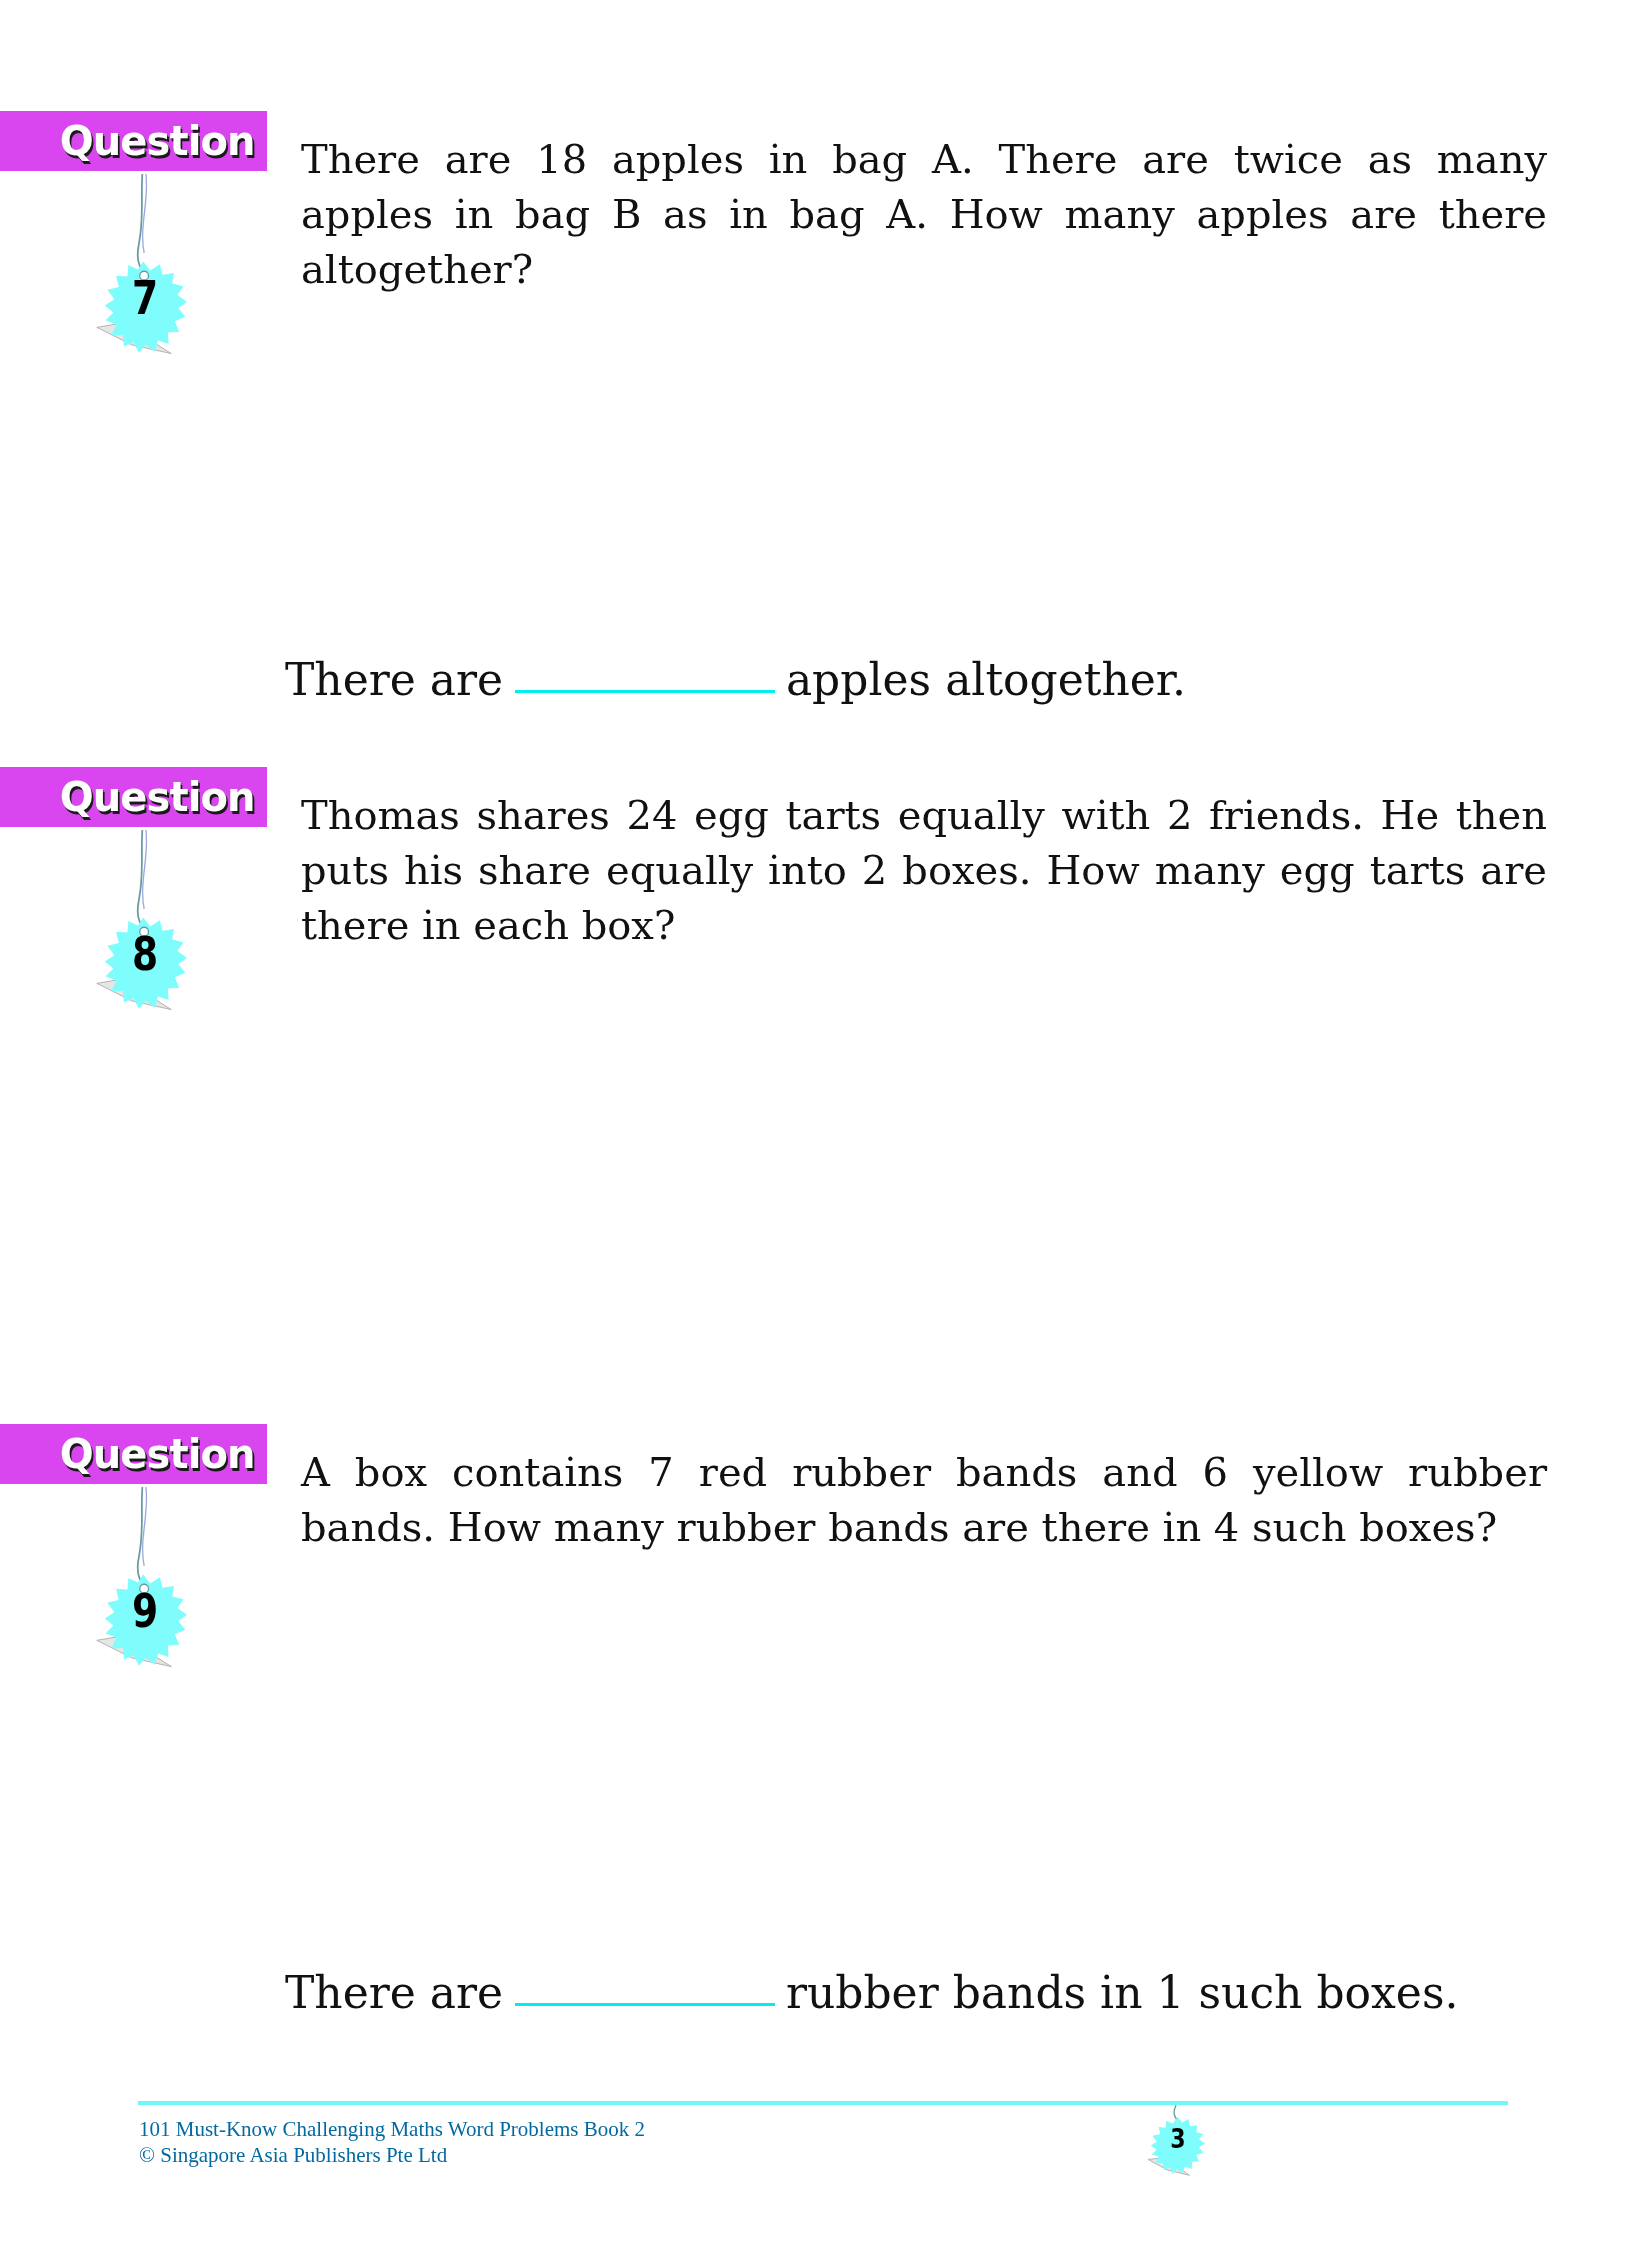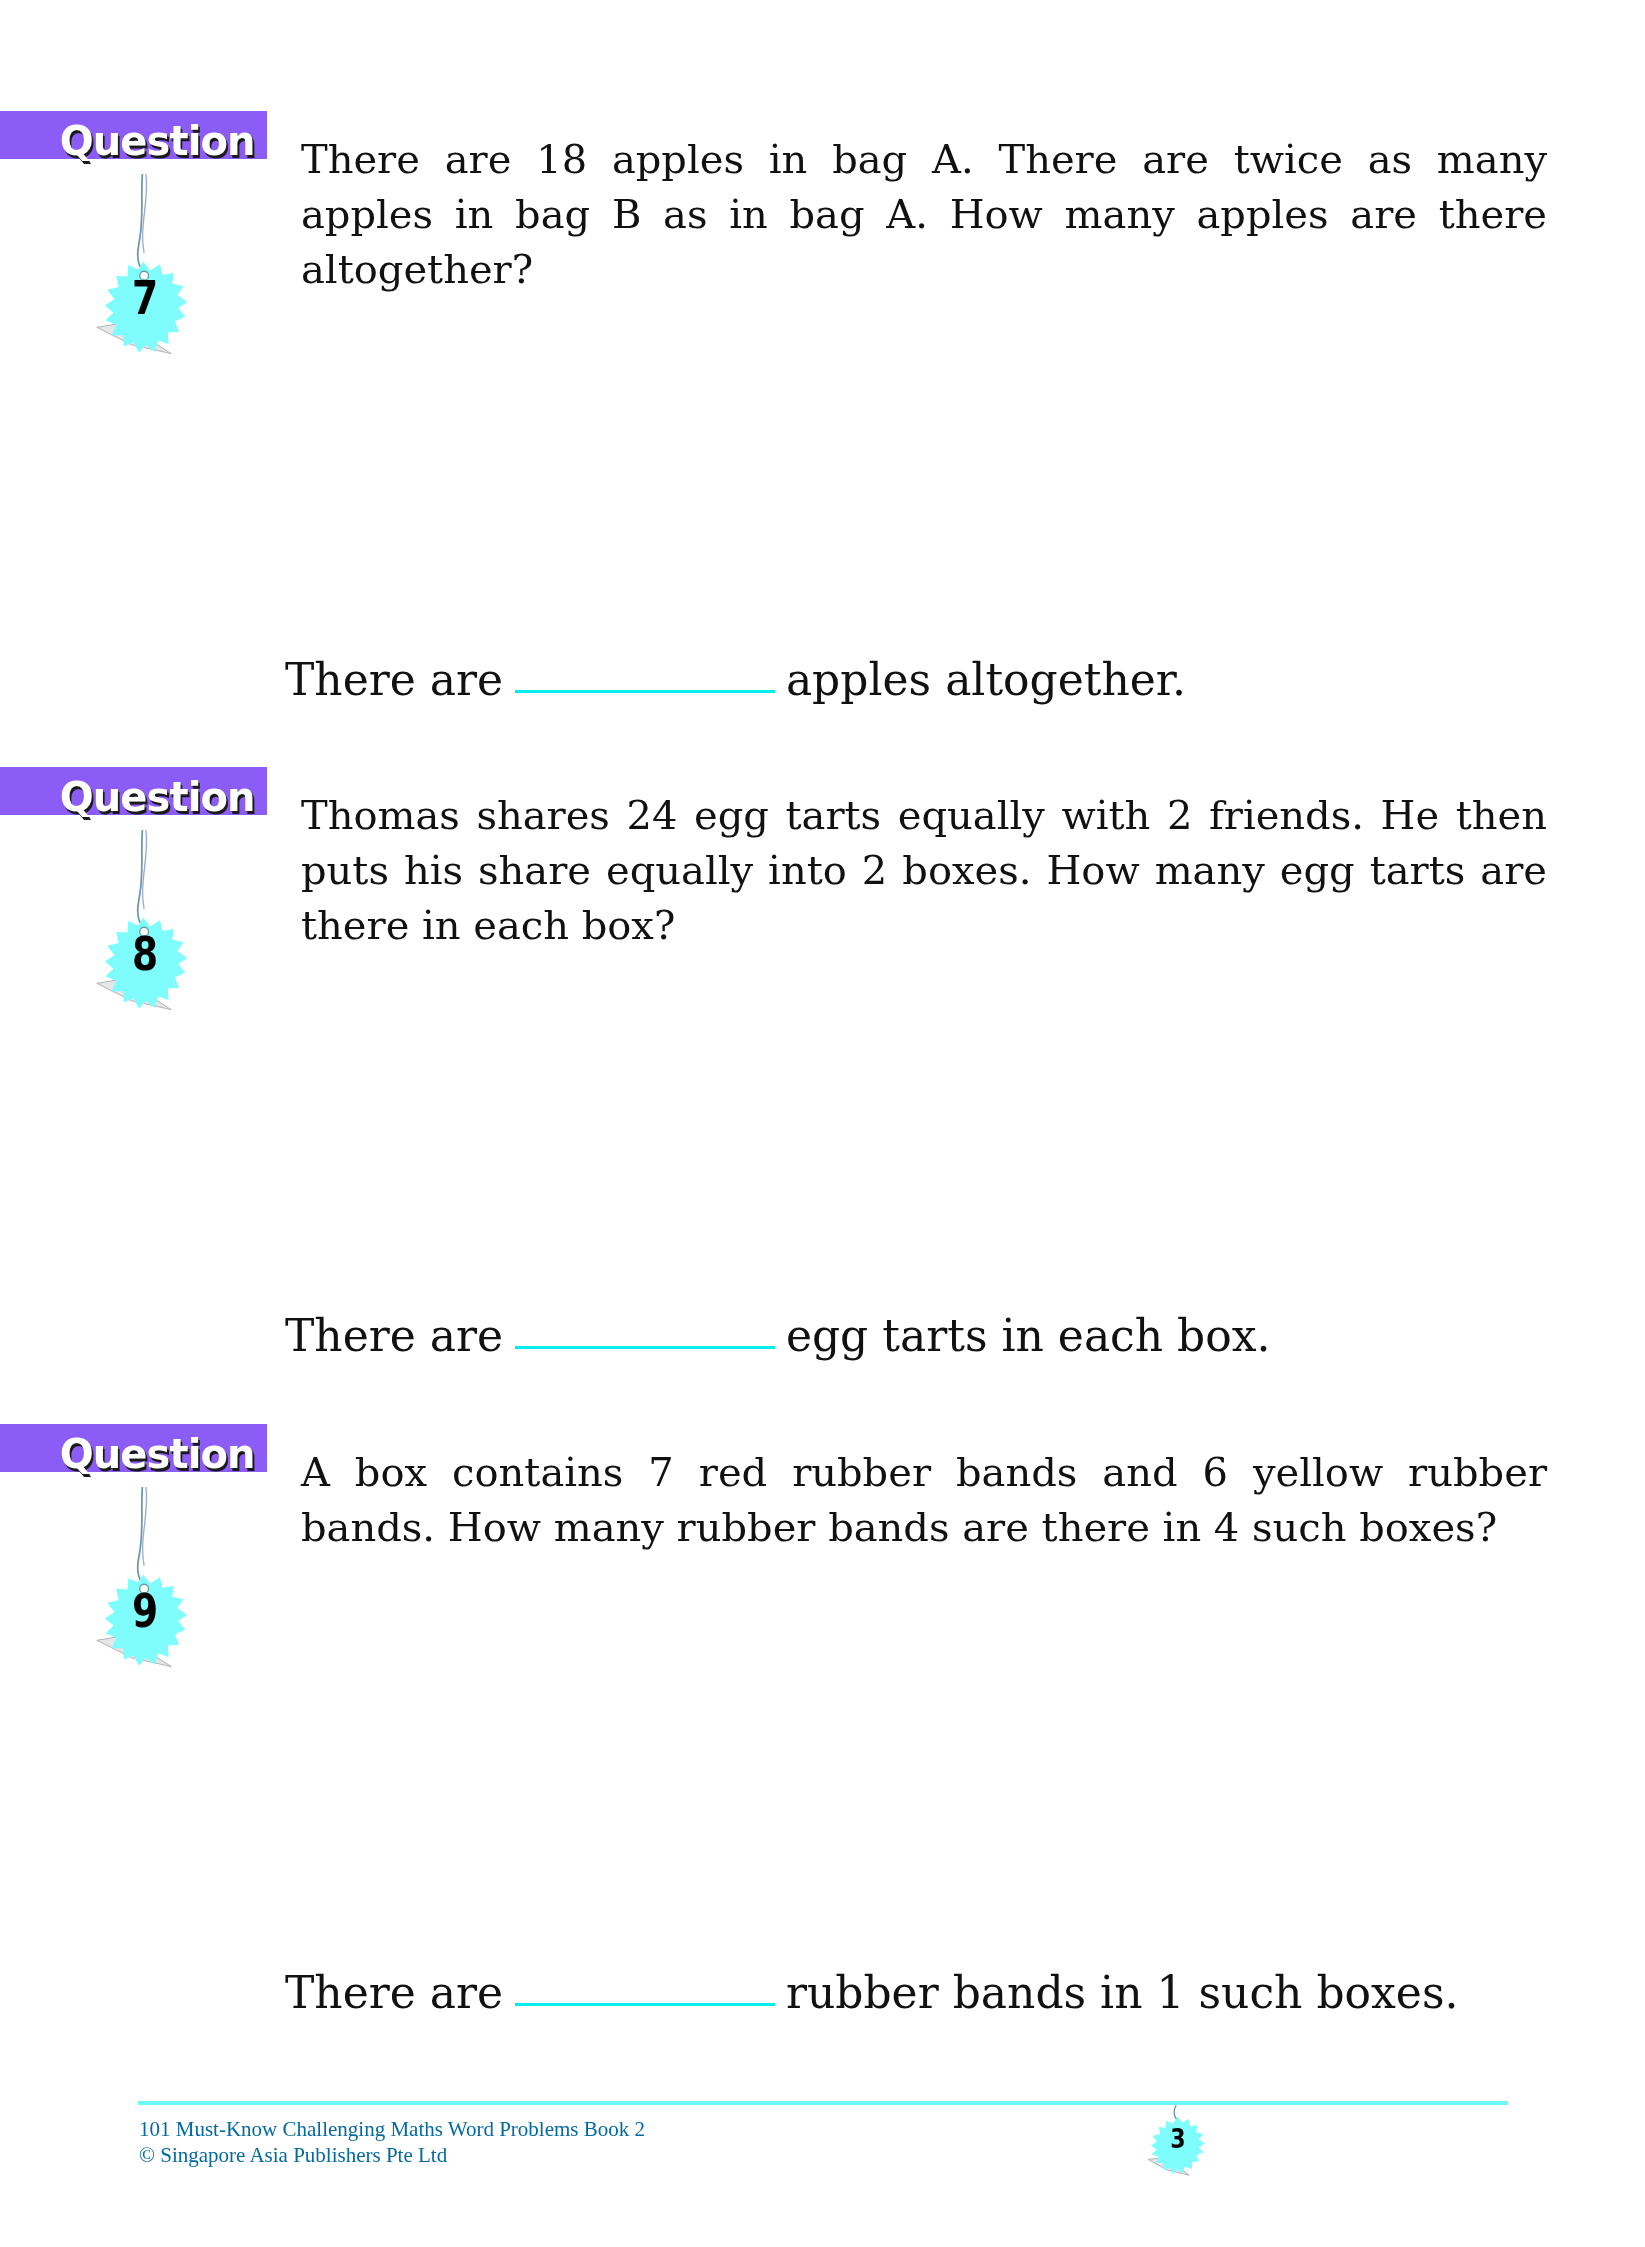--- a/index.html
+++ b/index.html
@@ -1,19 +1,19 @@
 <!DOCTYPE html>
 <html style="font-size:14px"><head>
 <meta charset="utf-8">
 <style>
   html, body { margin:0; padding:0; background:#ffffff; }
   body { width:1645px; height:2247px; position:relative; overflow:hidden;
          font-family:"DejaVu Serif", serif; color:#111; }
   .question-block { position:absolute; left:0; width:1645px; height:657px; }
-  .q-bar { position:absolute; left:0; top:0; width:267px; height:48px; background:#8b5cf6; }
+  .q-bar { position:absolute; left:0; top:0; width:267px; height:60px; background:#d946ef; }
   .q-bar-label { position:absolute; right:12.3px; top:3.5px; font-family:"DejaVu Sans", sans-serif;
      font-weight:bold; font-size:40px; color:#ffffff; letter-spacing:-0.9px;
      text-shadow: 1.8px 2.6px 0 #1a1a1a, 0.9px 0.9px 0 #555; line-height:53px; }
   .tag { position:absolute; left:88px; top:63px; width:114px; height:184px; }
   .tag svg { position:absolute; left:0; top:0; }
   .tag-number { position:absolute; left:0; width:114px; top:97px; text-align:center;
      font-family:"DejaVu Sans", sans-serif; font-weight:bold; font-size:47px; color:#000;
      transform:scaleX(0.8); line-height:53px; }
   .q-text { position:absolute; left:285px; top:5.3px; width:1246px; font-size:40px;
      line-height:55px; text-align:justify; margin:16px; }
@@ -60,23 +60,20 @@
     <svg width="114" height="184" viewBox="0 0 130 210">
       <path d="M62 0 C60 30 64 50 58 80 C54 100 60 110 66 112" stroke="#6a9aa0" stroke-width="2" fill="none"></path>
       <path d="M66 0 C70 30 58 60 64 90" stroke="#9ad" stroke-width="1.5" fill="none"></path>
       <polygon points="10,175 50,195 95,205 40,170" fill="#e6e6e6" stroke="#aaa" stroke-width="1"></polygon>
       <polygon fill="#7ffcfc" points="63,100 71,110 82,103 85,115 98,113 96,125 109,128 102,138 113,146 103,153 111,163 99,168 104,180 91,181 92,194 80,190 76,203 66,195 58,204 52,192 41,197 40,184 27,184 32,172 20,167 29,158 19,150 30,143 22,132 35,129 32,116 45,117 46,104 57,109"></polygon>
       <circle cx="64" cy="116" r="5" fill="#fff" stroke="#6a9aa0" stroke-width="1.5"></circle>
     </svg>
     <div class="tag-number">8</div>
   </div>
   <p class="q-text">Thomas shares 24 egg tarts equally with 2 friends. He then puts his share equally into 2 boxes. How many egg tarts are there in each box?</p>
-  <div class="answer-line">
-    <span>There are</span><span class="answer-blank"></span><span>egg tarts in each box.</span>
-  </div>
 </section>
 
 <section class="question-block" style="top:1424px;">
   <div class="q-bar">
     <span class="q-bar-label">Question</span>
   </div>
   <div class="tag">
     <svg width="114" height="184" viewBox="0 0 130 210">
       <path d="M62 0 C60 30 64 50 58 80 C54 100 60 110 66 112" stroke="#6a9aa0" stroke-width="2" fill="none"></path>
       <path d="M66 0 C70 30 58 60 64 90" stroke="#9ad" stroke-width="1.5" fill="none"></path>

